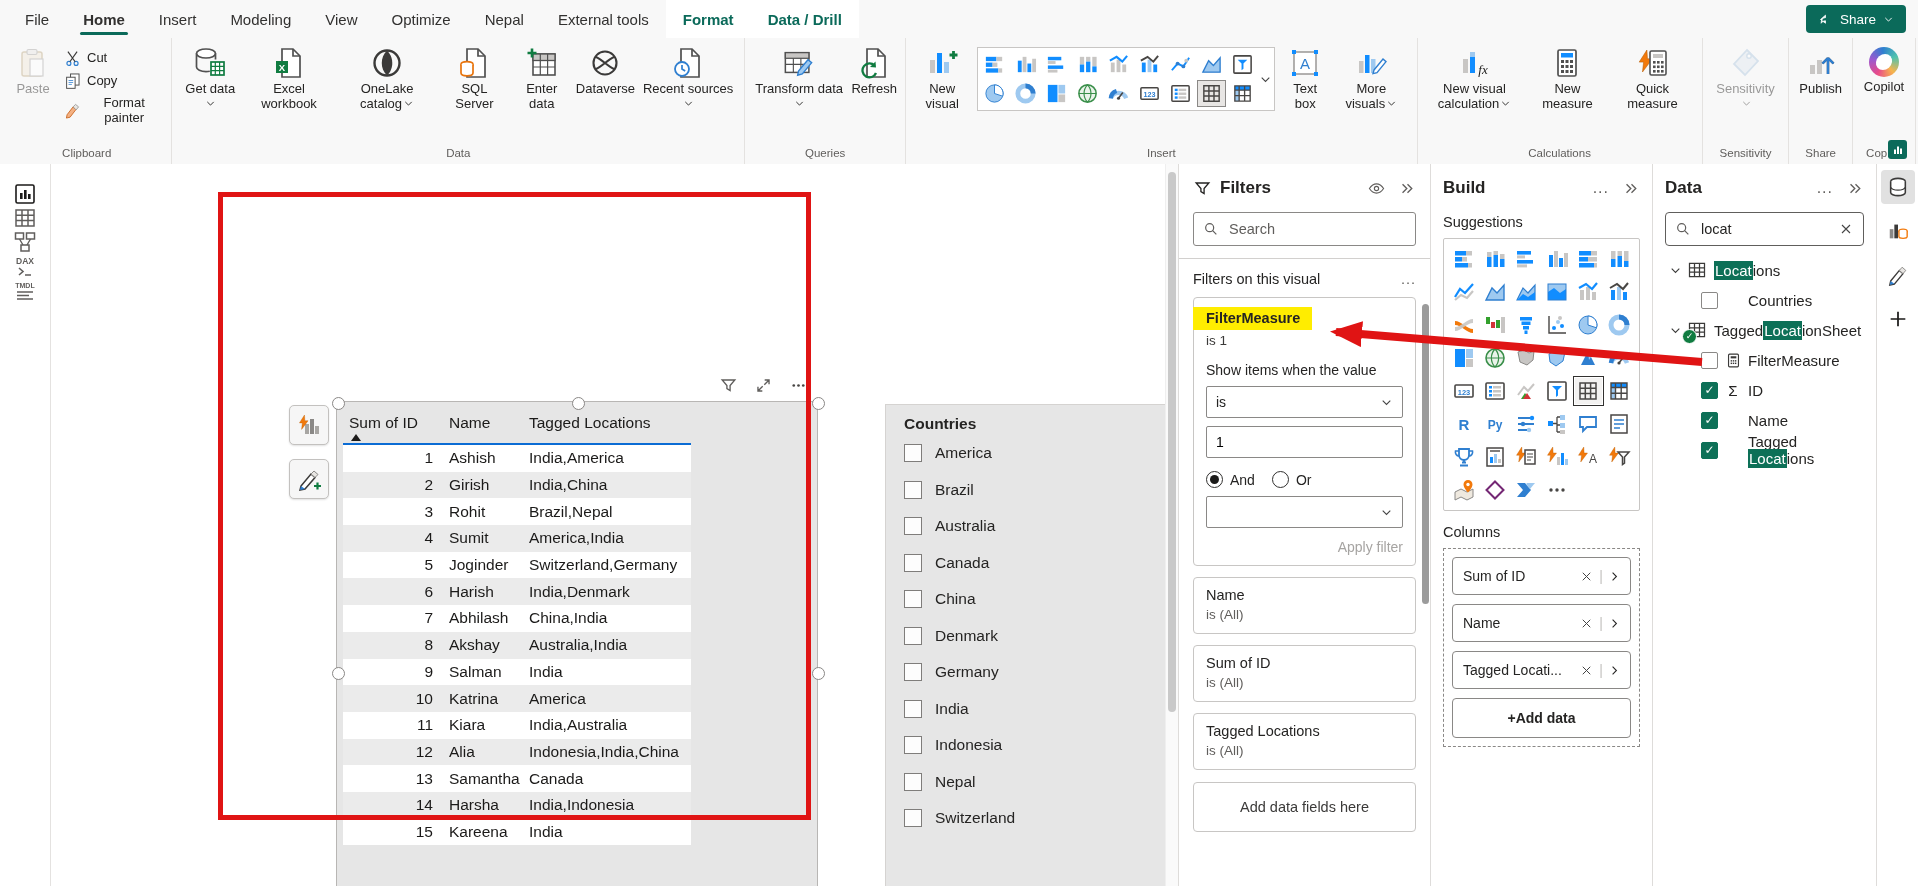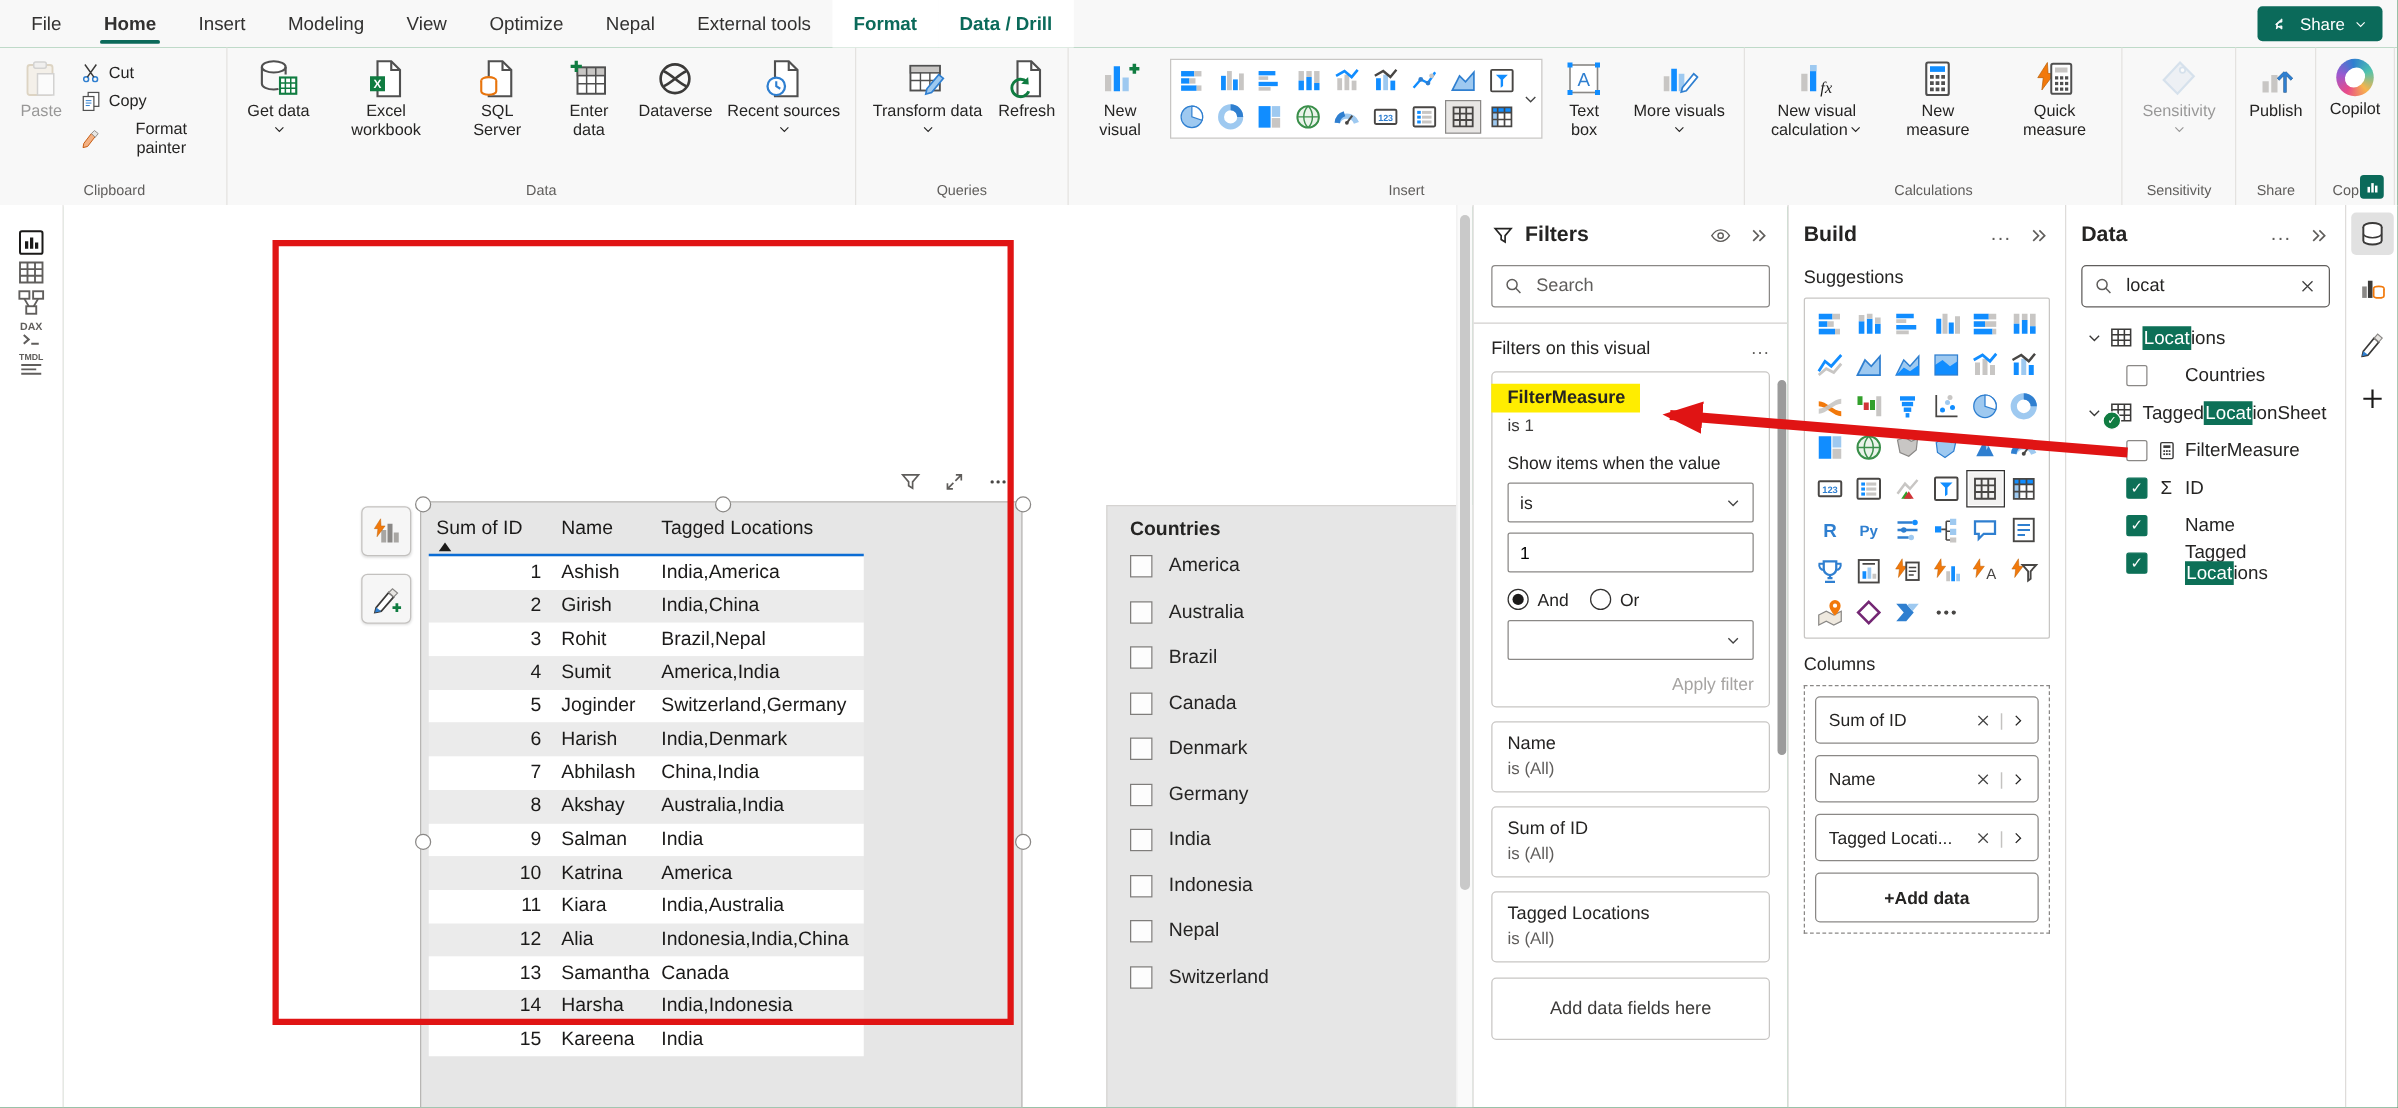--- a/index.html
+++ b/index.html
@@ -255,20 +255,31 @@
                 <path d="M20,2 v7 h7" fill="none" stroke="#505050" stroke-width="1.7"></path>
                 <rect x="3" y="14" width="12" height="12" fill="#107C41"></rect>
                 <text x="9" y="23.5" font-size="9.5" fill="#fff" text-anchor="middle" font-weight="bold" font-family="sans-serif">X</text>
               </svg>
             </span>
             <div class="blbl">Excel workbook</div>
           </button>
           <button class="rbig">
             <span class="icon" style="width: 32px; height: 32px;">
               <svg viewBox="0 0 32 32">
+                <circle cx="16" cy="16" r="12.5" fill="none" stroke="#3b3a39" stroke-width="2.4"></circle>
+                <path d="M16,3.5 C9,10 9,22 16,28.5 C22,23.5 24,11.5 16,3.5 Z" fill="#3b3a39"></path>
+              </svg>
+            </span>
+            <div class="blbl">OneLake catalog<span class="chev"><svg viewBox="0 0 24 24">
+                  <path d="M5,8.5 l7,7 7,-7" fill="none" stroke="currentColor" stroke-width="2"></path>
+                </svg></span></div>
+          </button>
+          <button class="rbig">
+            <span class="icon" style="width: 32px; height: 32px;">
+              <svg viewBox="0 0 32 32">
                 <path d="M9,2 h11 l7,7 v21 H9 Z" fill="#fff" stroke="#505050" stroke-width="1.7"></path>
                 <path d="M20,2 v7 h7" fill="none" stroke="#505050" stroke-width="1.7"></path>
                 <ellipse cx="9" cy="17.5" rx="6" ry="2.8" fill="#fff" stroke="#e8740c" stroke-width="1.7"></ellipse>
                 <path d="M3,17.5 v8.5 c0,1.6 2.7,2.8 6,2.8 s6,-1.2 6,-2.8 v-8.5" fill="#fff" stroke="#e8740c" stroke-width="1.7"></path>
               </svg>
             </span>
             <div class="blbl">SQL Server</div>
           </button>
           <button class="rbig">
             <span class="icon" style="width: 32px; height: 32px;">
@@ -831,29 +842,33 @@
       </div>
     <section id="slicer">
       <h3>Countries</h3>
       <div id="slicer-items">
           <div class="sl-item">
             <span class="sl-box"></span>
             <span>America</span>
           </div>
           <div class="sl-item">
             <span class="sl-box"></span>
+            <span>Brazil</span>
+          </div>
+          <div class="sl-item">
+            <span class="sl-box"></span>
             <span>Australia</span>
           </div>
           <div class="sl-item">
             <span class="sl-box"></span>
-            <span>Brazil</span>
+            <span>Canada</span>
           </div>
           <div class="sl-item">
             <span class="sl-box"></span>
-            <span>Canada</span>
+            <span>China</span>
           </div>
           <div class="sl-item">
             <span class="sl-box"></span>
             <span>Denmark</span>
           </div>
           <div class="sl-item">
             <span class="sl-box"></span>
             <span>Germany</span>
           </div>
           <div class="sl-item">

